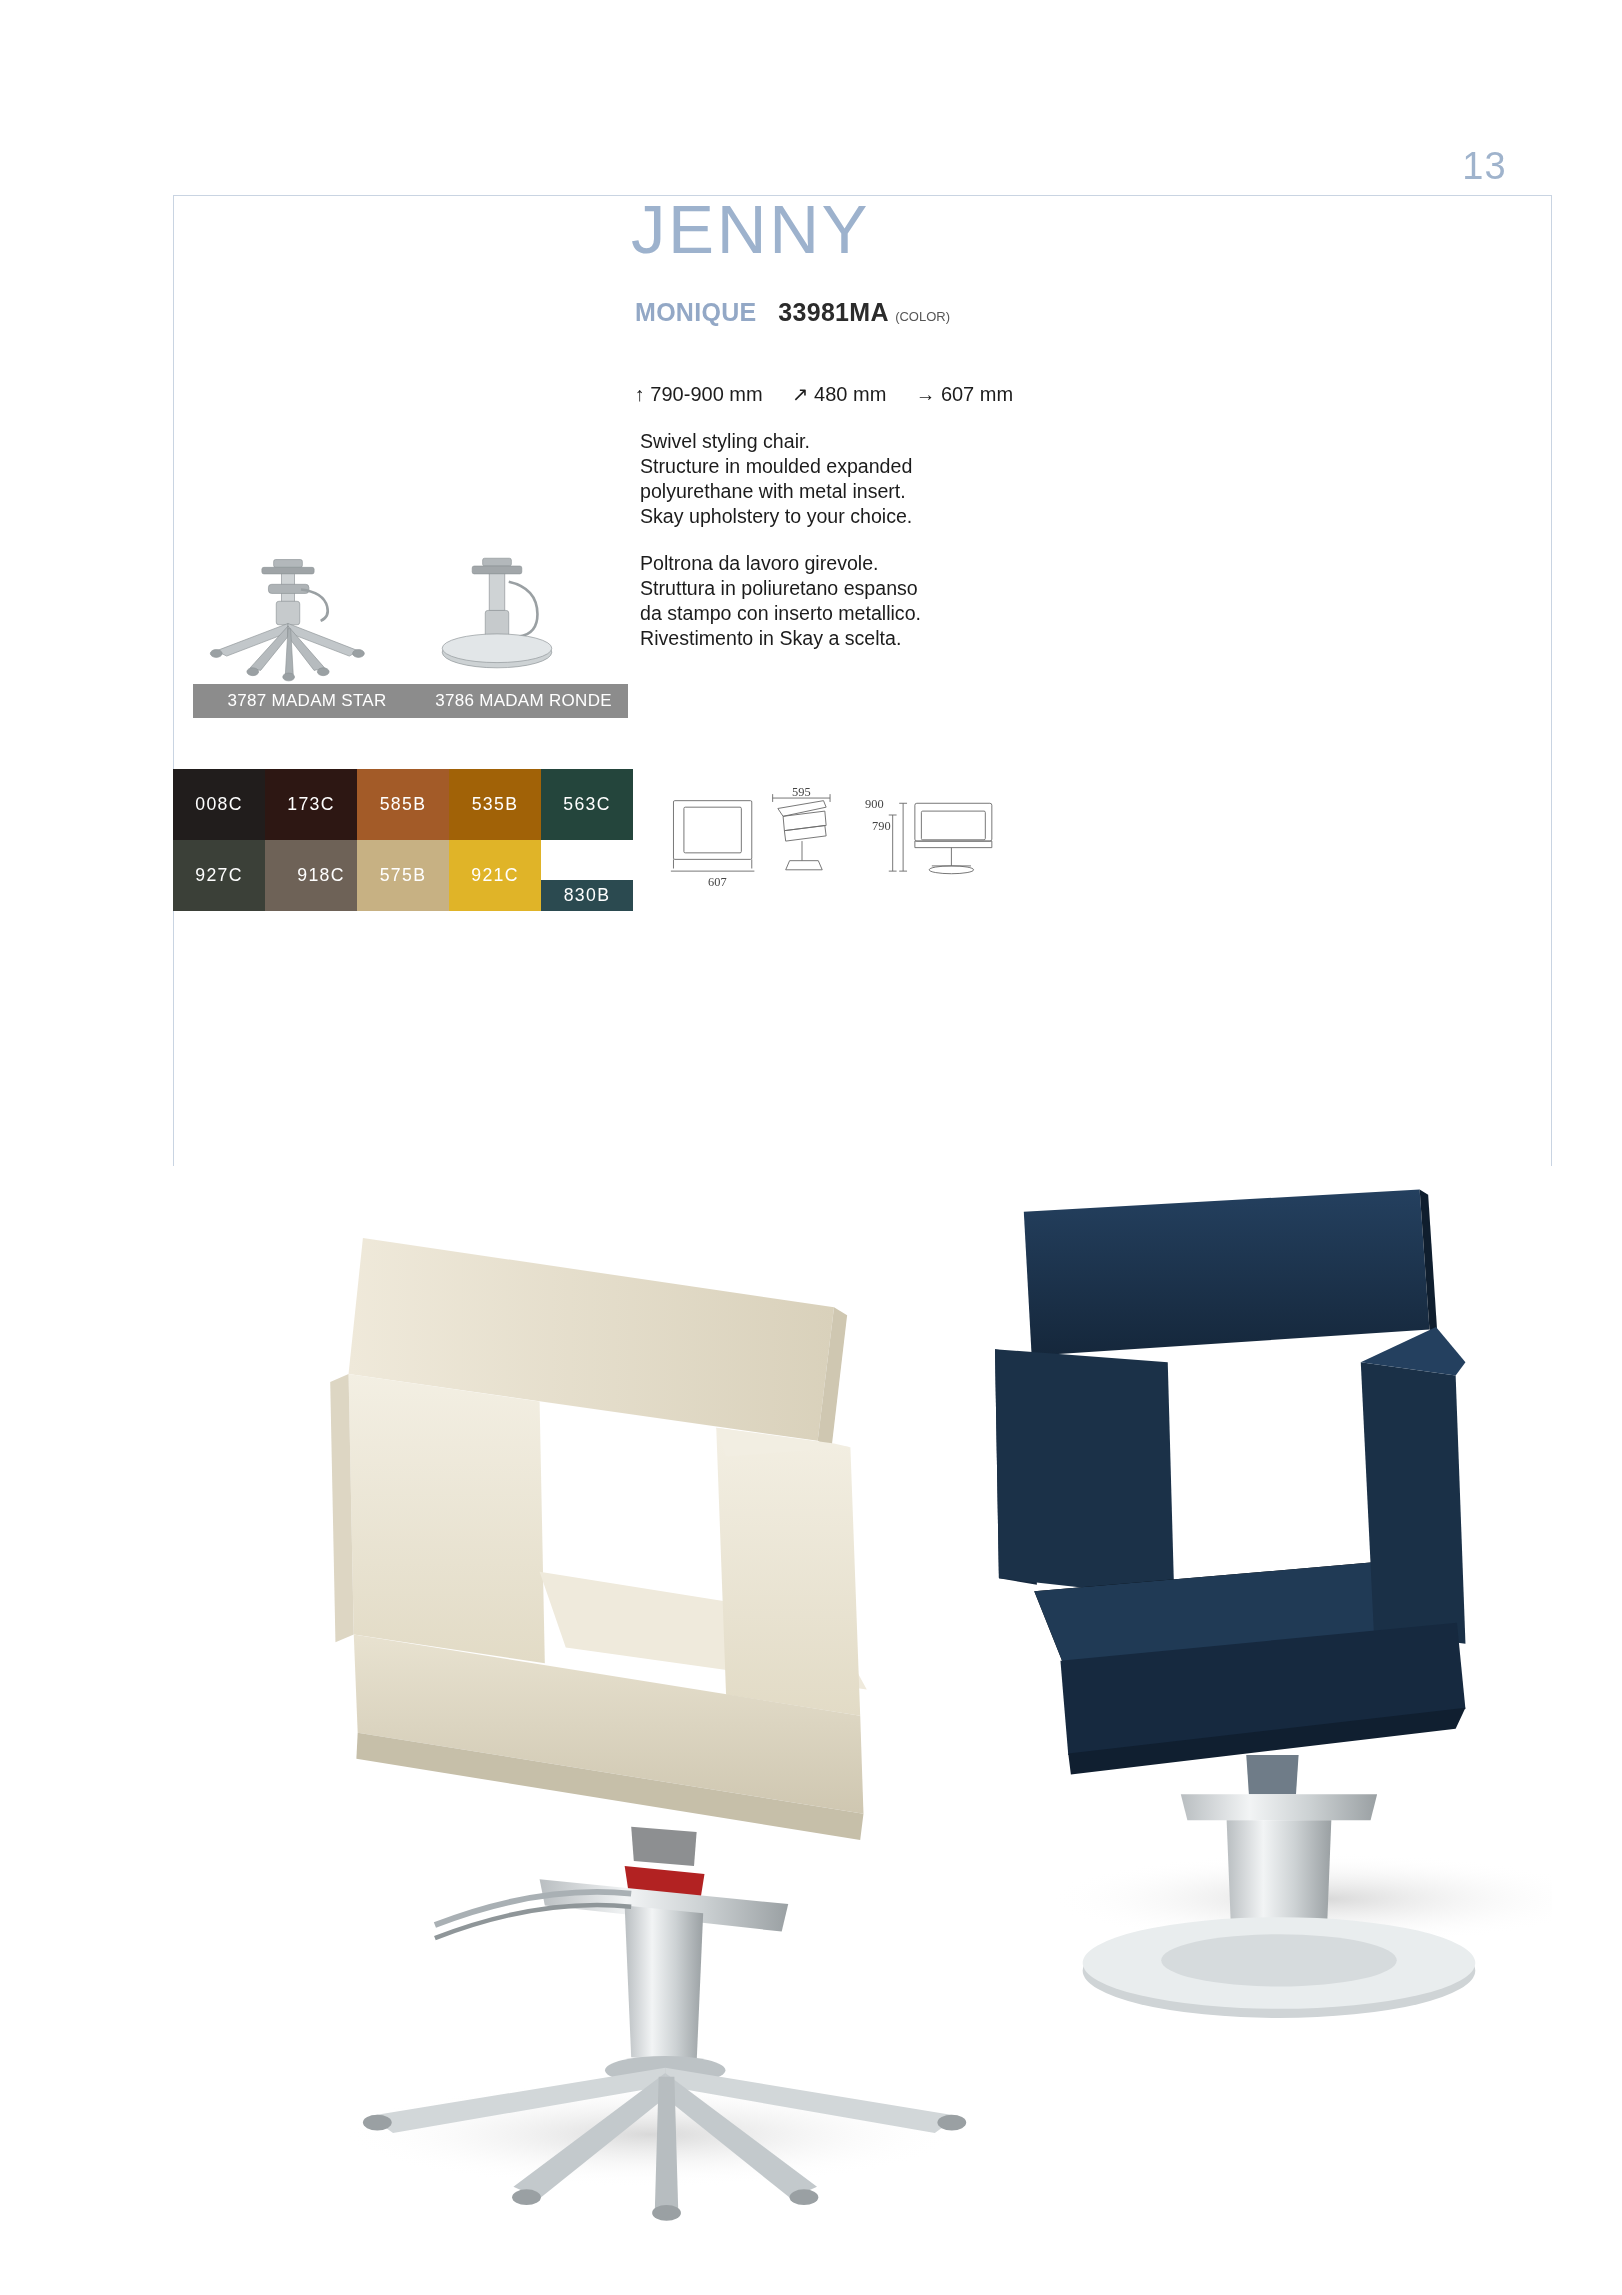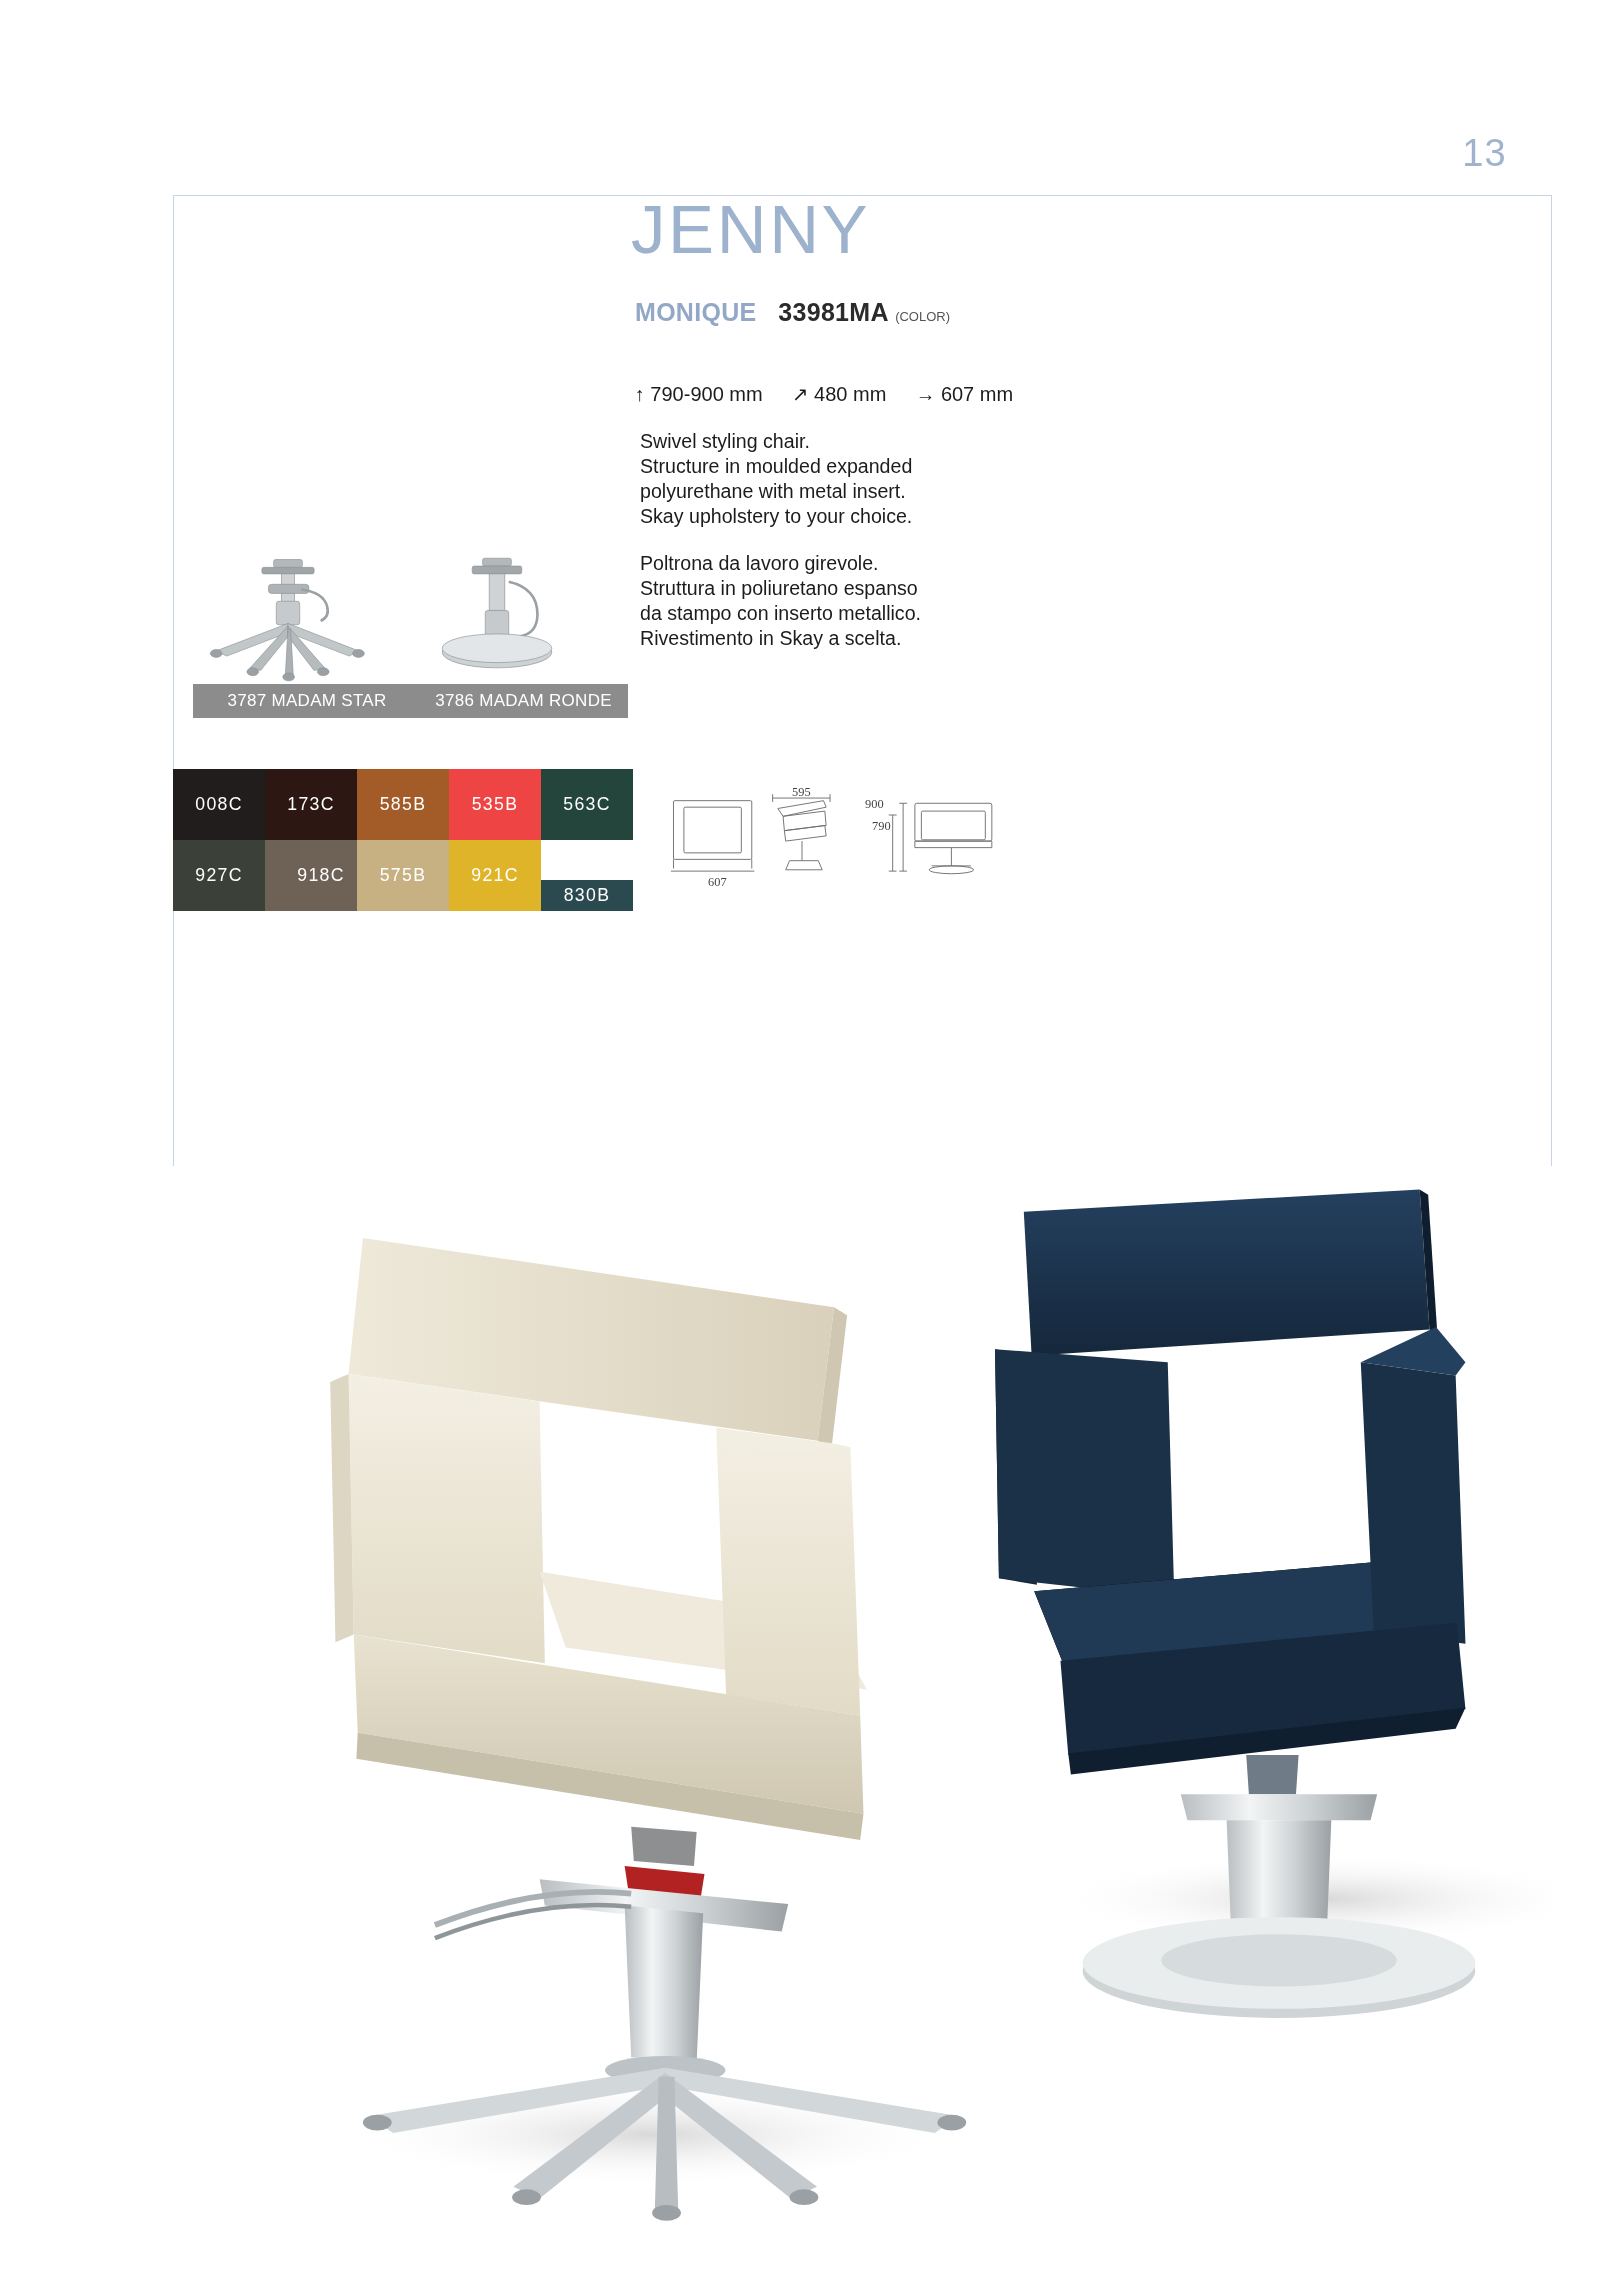--- a/index.html
+++ b/index.html
@@ -8,21 +8,21 @@
     background:#ffffff;
     font-family:"Liberation Sans", sans-serif;
     position:relative;
     overflow:hidden;
   }
   .page{position:absolute;left:0;top:0;width:1623px;height:2295px;}
 
   
   .page-number{
     position:absolute;
-    right:116px;top:132px;
+    right:116px;top:145px;
     font-size:38px;
     color:#9fb3cc;
     letter-spacing:1.3px;
     font-weight:400;
     margin-left:44px;
   }
 
   
   .top-frame{
     position:absolute;
@@ -223,21 +223,21 @@
   <div class="swatch-grid">
     <div class="swatch" style="background: rgb(33, 29, 28); color: rgb(255, 255, 255);">
         <span>008C</span>
       </div>
     <div class="swatch" style="background: rgb(45, 23, 19); color: rgb(255, 255, 255);">
         <span>173C</span>
       </div>
     <div class="swatch" style="background: rgb(163, 91, 40); color: rgb(255, 255, 255);">
         <span>585B</span>
       </div>
-    <div class="swatch" style="background: #ef4444; color: rgb(255, 255, 255);">
+    <div class="swatch" style="background: #a16207; color: rgb(255, 255, 255);">
         <span>535B</span>
       </div>
     <div class="swatch" style="background: rgb(36, 69, 60); color: rgb(255, 255, 255);">
         <span>563C</span>
       </div>
     <div class="swatch" style="background: rgb(59, 64, 56); color: rgb(255, 255, 255);">
         <span>927C</span>
       </div>
     <div class="swatch" style="background: rgb(110, 98, 87); color: rgb(255, 255, 255); padding-left: 20px;">
         <span>918C</span>

